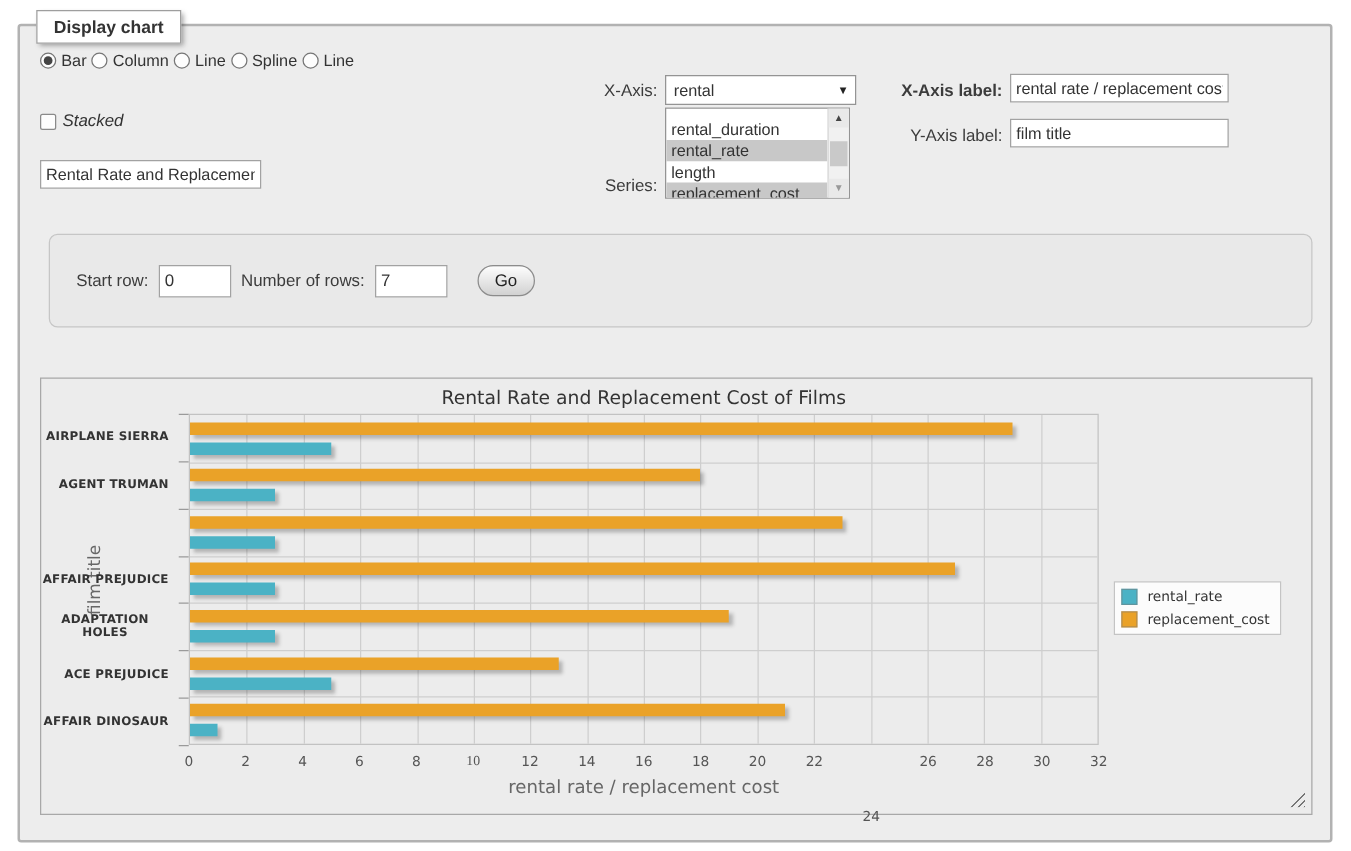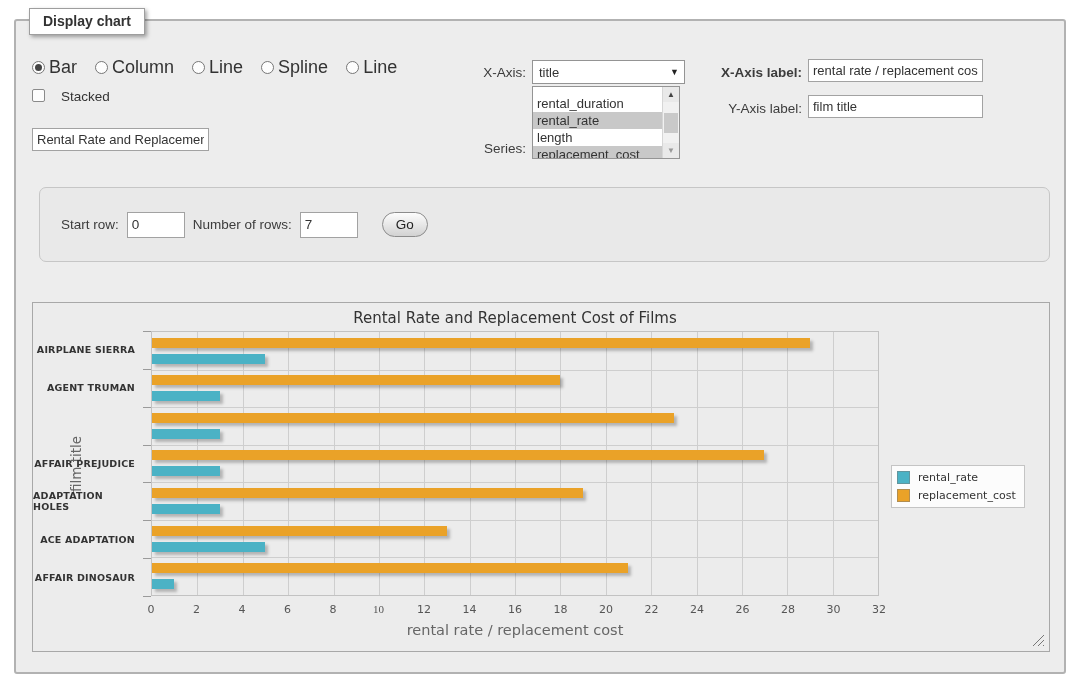--- a/index.html
+++ b/index.html
@@ -19,31 +19,31 @@
   }
   .fs-legend {
     position: absolute; left: 13px; top: -13px;
     background: #ffffff;
     border: 1px solid #9e9e9e;
     box-shadow: 2px 2px 4px rgba(0,0,0,0.35);
     padding: 4px 13px 5px 13px;
     font-size: 14px; font-weight: bold; color: #333;
   }
   
-  .radio-row { position: absolute; left: 16px; top: 36px; display: flex; align-items: center; gap: 18px; font-size: 18px; }
+  .radio-row { position: absolute; left: 16px; top: 20px; display: flex; align-items: center; gap: 4px; font-size: 13px; }
   .radio-item { display: flex; align-items: center; gap: 4px; cursor: default; }
   .radio {
     width: 13px; height: 13px; border-radius: 50%;
     border: 1px solid #767676; background: #fdfdfd; position: relative; flex: 0 0 auto;
   }
   .radio.on::after {
     content:""; position:absolute; left:2px; top:2px; width:7px; height:7px;
     border-radius:50%; background:#444;
   }
-  .stacked-row { position: absolute; left: 16px; top: 68px; display: flex; align-items: flex-start; gap: 16px; font-size: 13.5px; }
+  .stacked-row { position: absolute; left: 16px; top: 68px; display: flex; align-items: flex-end; gap: 5px; font-size: 13.5px; font-style: italic; }
   .cb { width: 13px; height: 13px; border: 1px solid #8a8a8a; background: #fdfdfd; border-radius: 2px; }
   input[type="text"] {
     border: 1px solid #a2a2a2; background: #fff; color: #333;
     font-family: "Liberation Sans", sans-serif; font-size: 13px;
     padding: 2px 4px; outline: none;
   }
   .title-input { position: absolute; left: 16px; top: 107px; width: 177px; height: 23px; }
   .fieldlabel { position: absolute; font-size: 13.5px; color: #3c3c3c; text-align: right; }
   .lbl-xaxis  { left: 430px; top: 44px;  width: 80px; }
   .lbl-series { left: 430px; top: 120px; width: 80px; }
@@ -158,21 +158,21 @@
 
   <label class="stacked-row">
     <span class="cb"></span>
     <span>Stacked</span>
   </label>
 
   <input type="text" class="title-input" value="Rental Rate and Replacement Cost of Films" style="">
 
   <div class="fieldlabel lbl-xaxis">X-Axis:</div>
   <div class="fake-select">
-    <span>title</span>
+    <span>rental</span>
     <span class="arrow">▼</span>
   </div>
 
   <div class="fieldlabel lbl-series">Series:</div>
   <div class="listbox">
     <div class="opts">
         <div class="opt">rental_duration</div>
         <div class="opt sel">rental_rate</div>
         <div class="opt">length</div>
         <div class="opt sel">replacement_cost</div>
@@ -200,22 +200,22 @@
     <button class="go-btn">Go</button>
   </div>
 
   <div class="chart">
     <div class="chart-title">Rental Rate and Replacement Cost of Films</div>
     <div class="yaxis-title">film title</div>
     <div class="catlabels">
         <div class="catlabel" style="top: 0%; height: 14.2857%;">AIRPLANE SIERRA</div>
         <div class="catlabel" style="top: 14.2857%; height: 14.2857%;">AGENT TRUMAN</div>
         <div class="catlabel" style="top: 42.8571%; height: 14.2857%;">AFFAIR PREJUDICE</div>
-        <div class="catlabel" style="top: 57.1429%; height: 14.2857%;">ADAPTATION HOLES</div>
-        <div class="catlabel" style="top: 71.4286%; height: 14.2857%;">ACE ADAPTATION</div>
+        <div class="catlabel" style="top: 57.1429%; height: 14.2857%; text-align: center;">ADAPTATION HOLES</div>
+        <div class="catlabel" style="top: 71.4286%; height: 14.2857%;">ACE PREJUDICE</div>
         <div class="catlabel" style="top: 85.7143%; height: 14.2857%;">AFFAIR DINOSAUR</div>
       </div>
     <div class="lticks">
         <div class="ltick" style="top: 0px;"></div>
         <div class="ltick" style="top: 38px;"></div>
         <div class="ltick" style="top: 76px;"></div>
         <div class="ltick" style="top: 114px;"></div>
         <div class="ltick" style="top: 151px;"></div>
         <div class="ltick" style="top: 189px;"></div>
         <div class="ltick" style="top: 227px;"></div>
@@ -278,21 +278,21 @@
         <span class="xtick" style="left: 12.5%;">4</span>
         <span class="xtick" style="left: 18.75%;">6</span>
         <span class="xtick" style="left: 25%;">8</span>
         <span class="xtick" style="left: 31.25%; font-family: Liberation Serif, serif;">10</span>
         <span class="xtick" style="left: 37.5%;">12</span>
         <span class="xtick" style="left: 43.75%;">14</span>
         <span class="xtick" style="left: 50%;">16</span>
         <span class="xtick" style="left: 56.25%;">18</span>
         <span class="xtick" style="left: 62.5%;">20</span>
         <span class="xtick" style="left: 68.75%;">22</span>
-        <span class="xtick" style="left: 75%;">24</span>
+        <span class="xtick" style="left: 75%; margin-top: 44px;">24</span>
         <span class="xtick" style="left: 81.25%;">26</span>
         <span class="xtick" style="left: 87.5%;">28</span>
         <span class="xtick" style="left: 93.75%;">30</span>
         <span class="xtick" style="left: 100%;">32</span>
       </div>
     <div class="xaxis-title">rental rate / replacement cost</div>
     <div class="legend">
         <div class="legend-row">
           <span class="swatch" style="background: rgb(75, 178, 197);"></span>
           <span class="legend-label">rental_rate</span>

